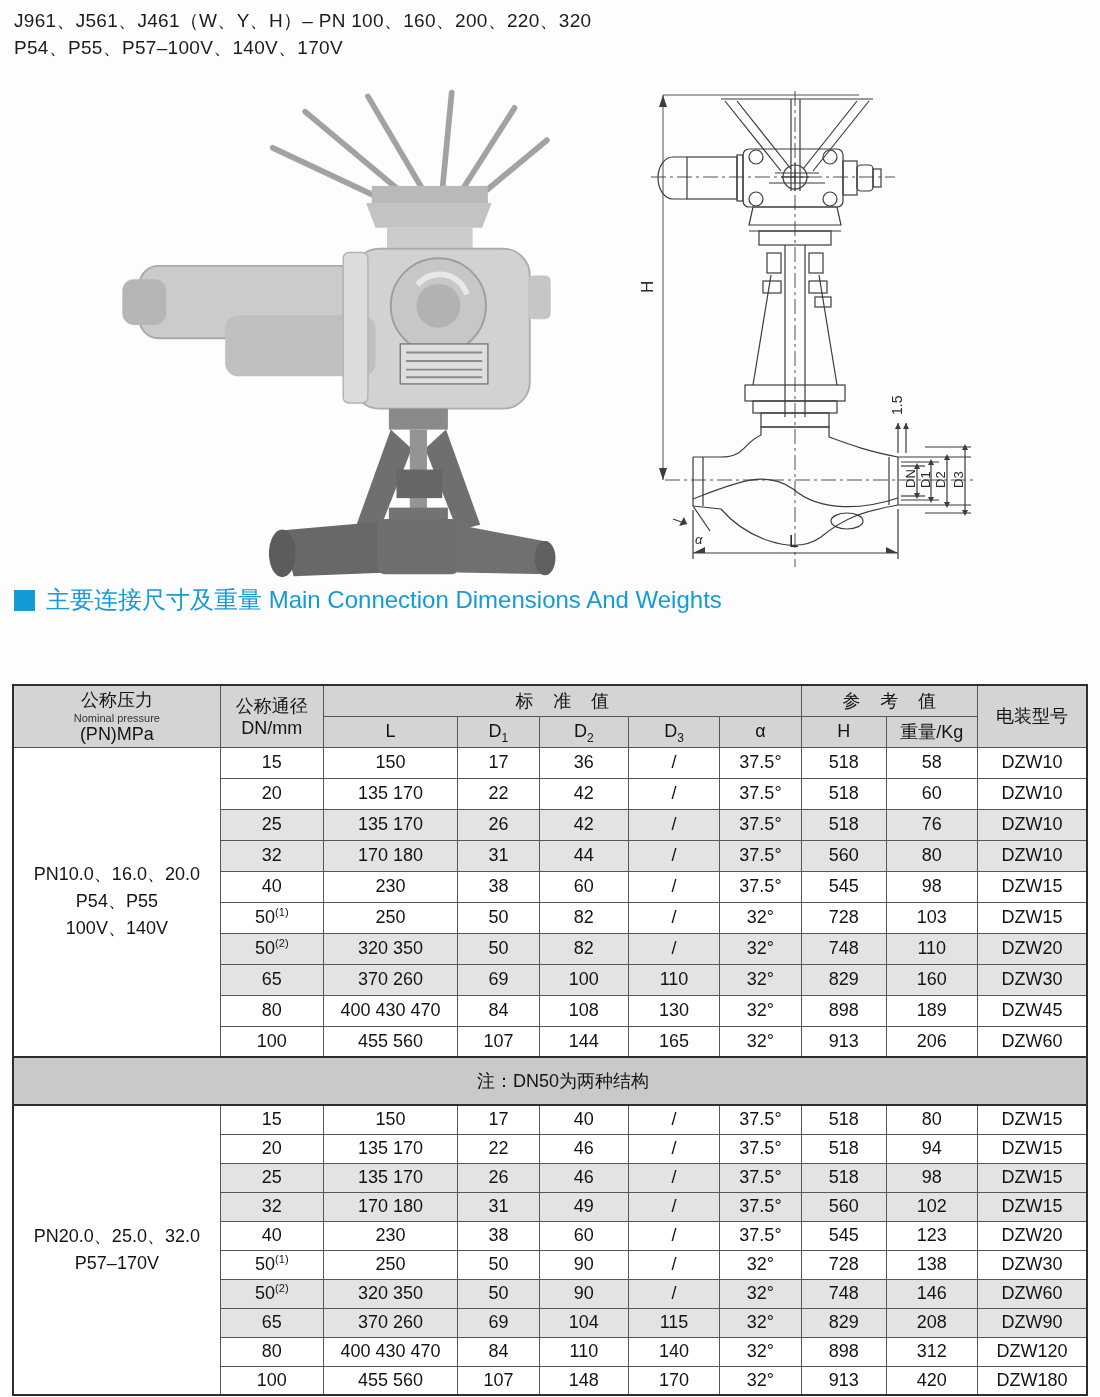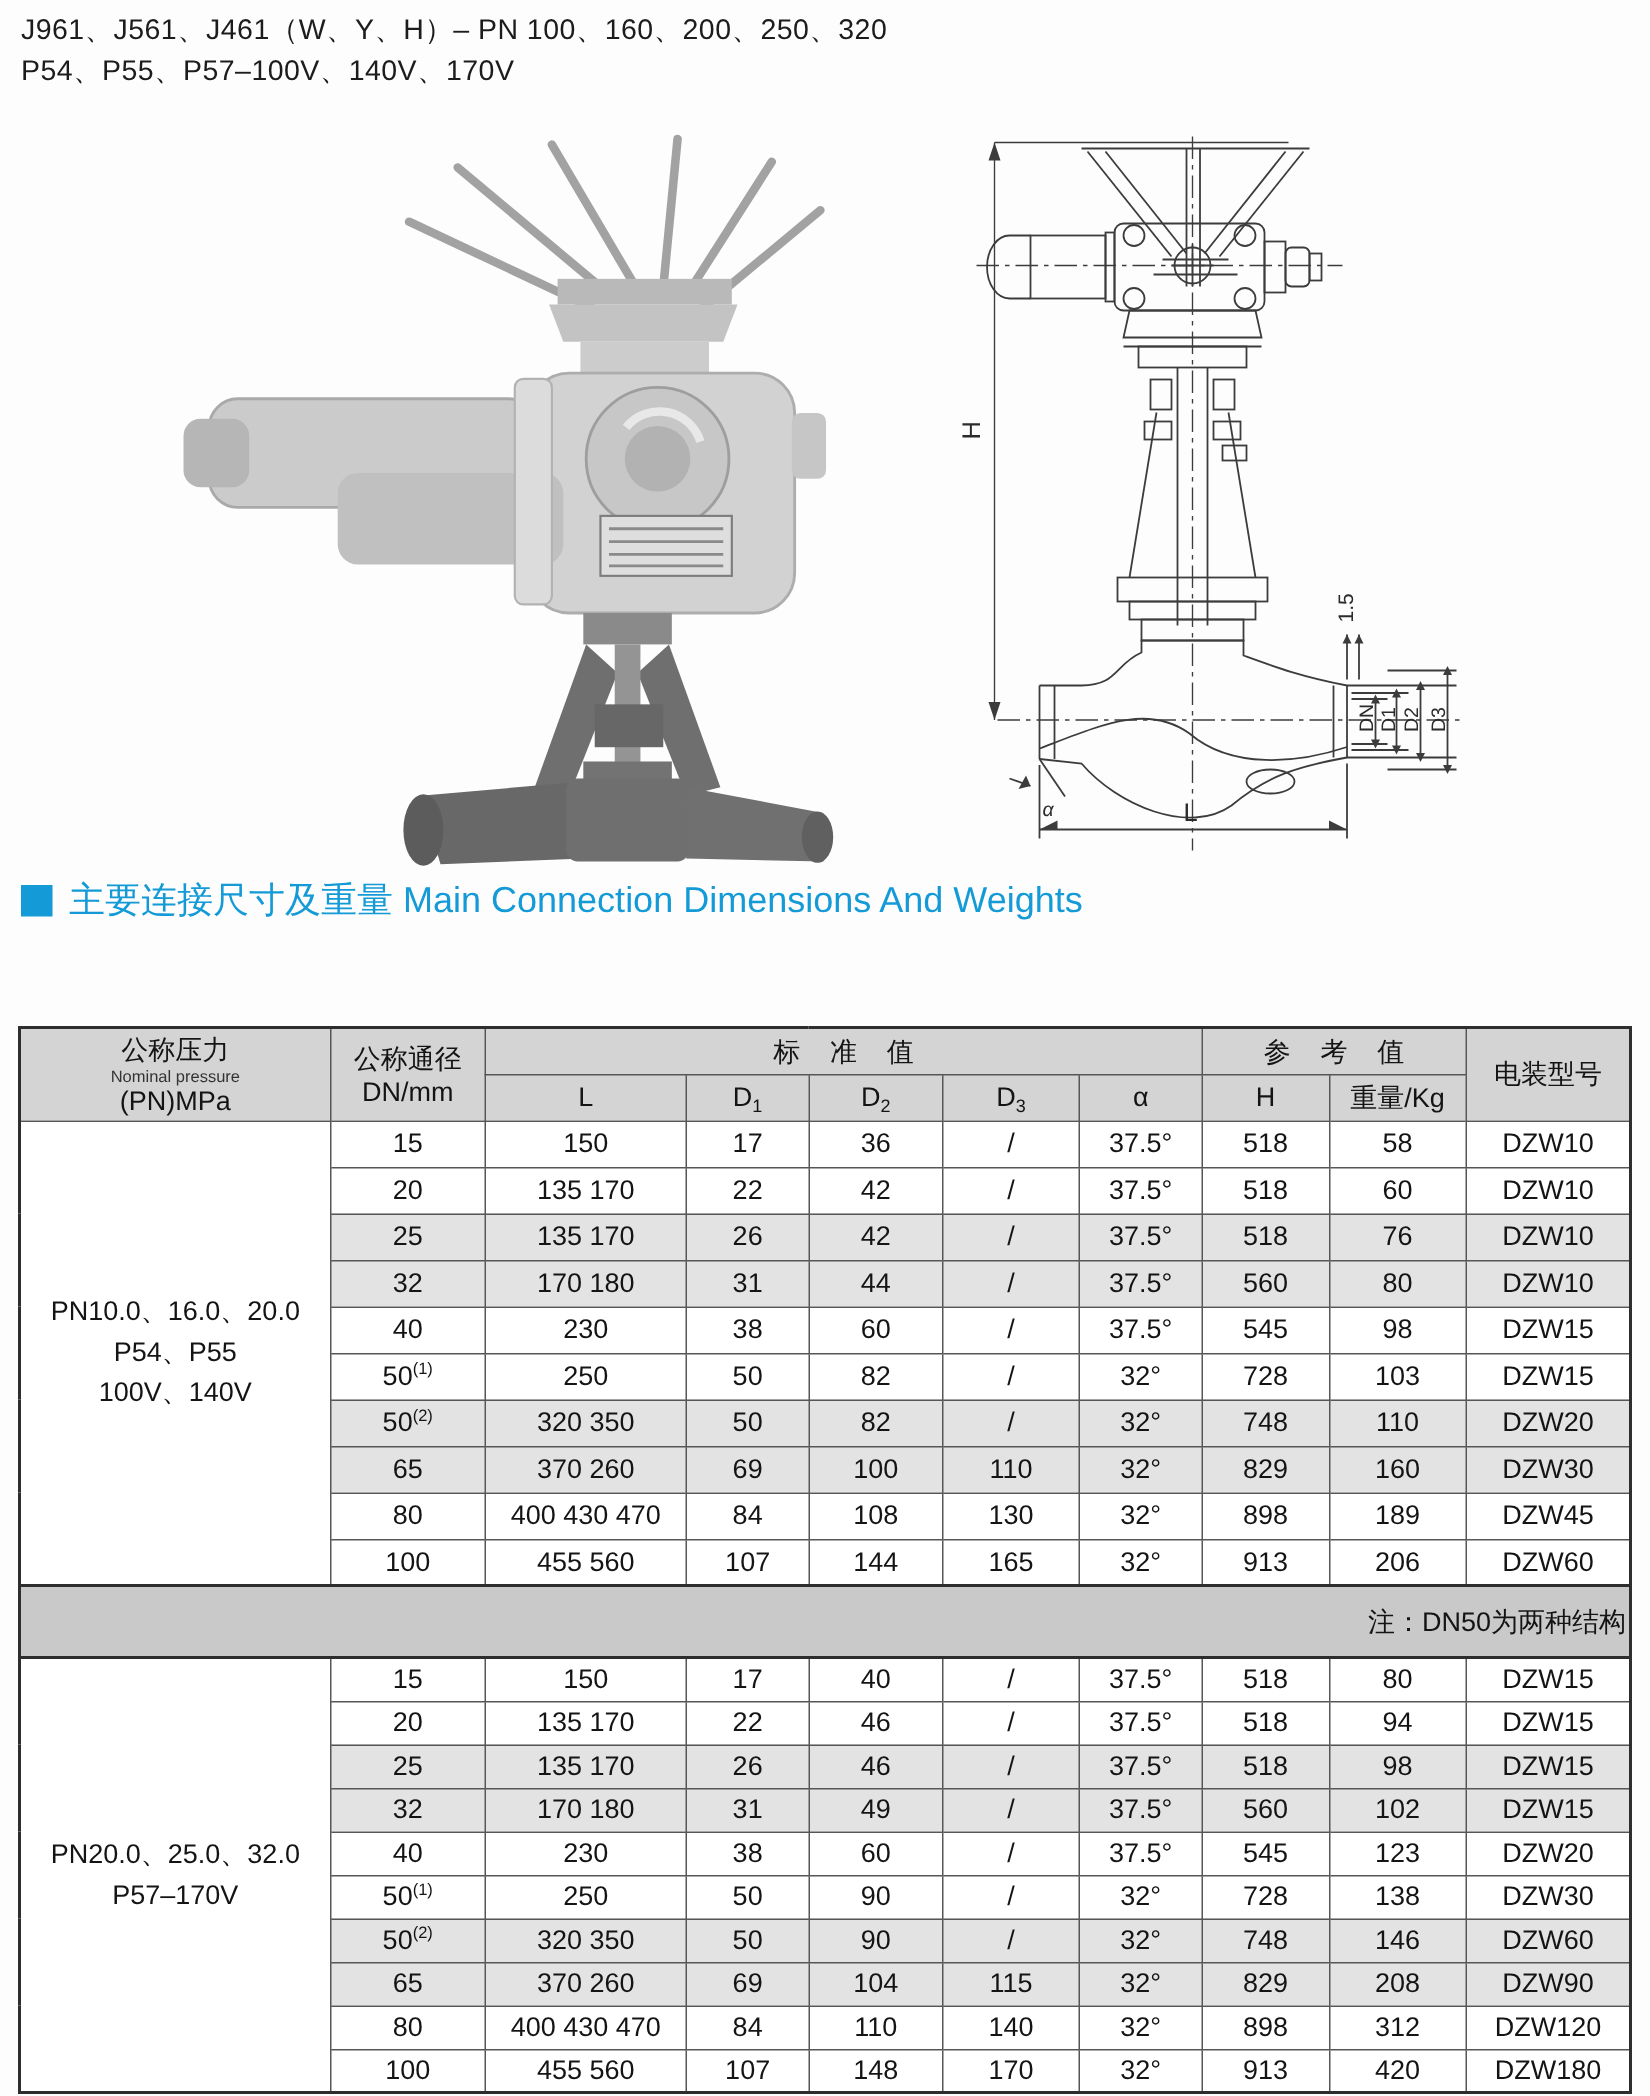--- a/index.html
+++ b/index.html
@@ -24,32 +24,32 @@
   table { width:100%; border-collapse:collapse; table-layout:fixed; font-size:18px; color:#141414;
           border:2px solid #2e2e2e; }
   th, td { border:1px solid #565656; text-align:center; vertical-align:middle; font-weight:normal; padding:0 2px; }
   thead th { background:#d4d4d4; height:31px; }
   thead .h-en { font-size:11px; color:#333; line-height:1.1; }
   thead .spread { letter-spacing:1.1em; text-indent:1.1em; }
   tbody td { height:31px; background:#ffffff; }
   tbody#g2-body td { height:29px; }
   tr.shaded td { background:#e3e3e3; }
   td.group-label { background:#ffffff !important; line-height:1.5;margin-left:32px; }
-  td.note-cell { background:#c9c9c9 !important; text-align:right; padding-left:28px; height:48px;
+  td.note-cell { background:#c9c9c9 !important; text-align:center; padding-left:28px; height:48px;
                  border-top:2px solid #2e2e2e; border-bottom:2px solid #2e2e2e; }
   sup.p-sup { font-size:11px; line-height:0; }
   sub.d-sub { font-size:12px; line-height:0; }
 </style>
 </head>
 <body>
 
 <div class="page">
 
   <div class="doc-header">
-    <div>J961、J561、J461（W、Y、H）– PN 100、160、200、250、320</div>
+    <div>J961、J561、J461（W、Y、H）– PN 100、160、200、220、320</div>
     <div>P54、P55、P57–100V、140V、170V</div>
   </div>
 
   <div class="photo-box">
     <svg width="470" height="495" viewBox="0 0 470 520">
 
       <g stroke="#a2a2a2" stroke-width="6" stroke-linecap="round">
         <line x1="322" y1="120" x2="212" y2="28"></line>
         <line x1="338" y1="114" x2="278" y2="12"></line>
         <line x1="356" y1="112" x2="366" y2="8"></line>

